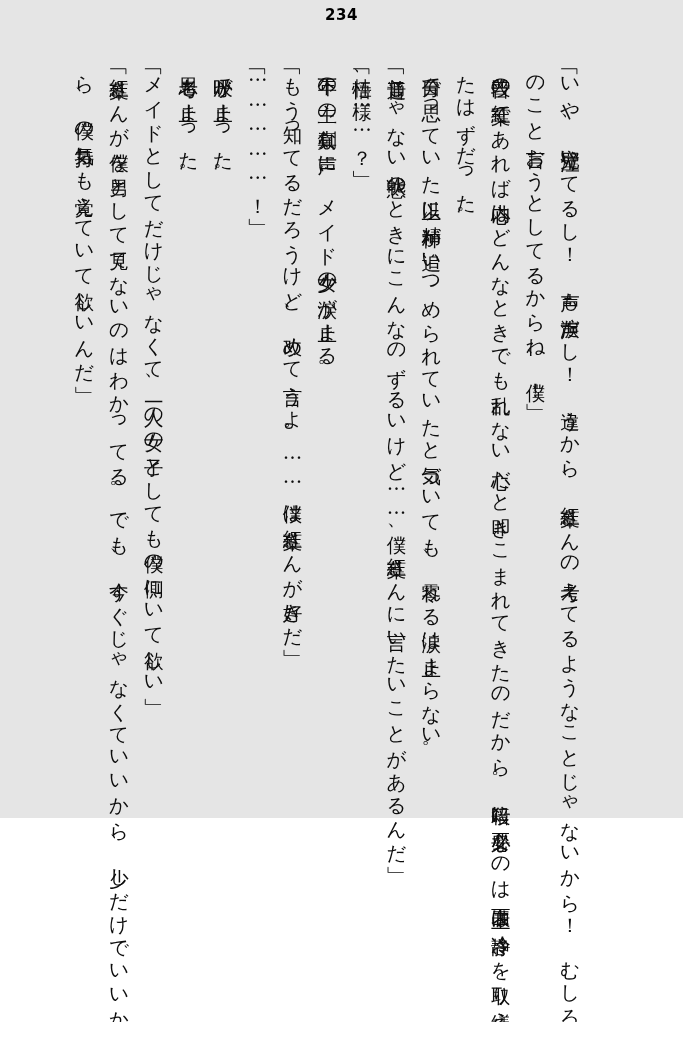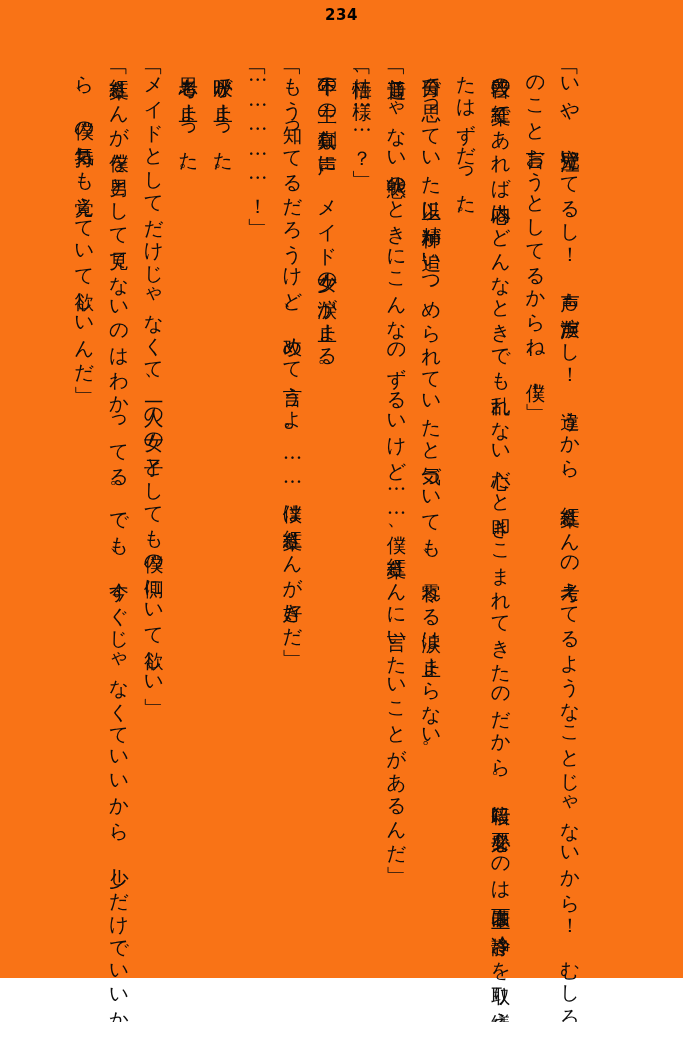--- a/index.html
+++ b/index.html
@@ -10,22 +10,22 @@
   body {
     width: 683px;
     height: 1050px;
     overflow: hidden;
     font-family: "DejaVu Serif", "Liberation Serif", serif;
     color: #111111;
   }
   .page {
     position: relative;
     width: 683px;
-    height: 978px;
-    background: #f97316;
+    height: 818px;
+    background: #e5e5e5;
     box-sizing: border-box;
   }
   .page-number {
     position: absolute;
     top: 6px;
     left: 0;
     width: 683px;
     text-align: center;
     font-size: 15px;
     font-weight: bold;

